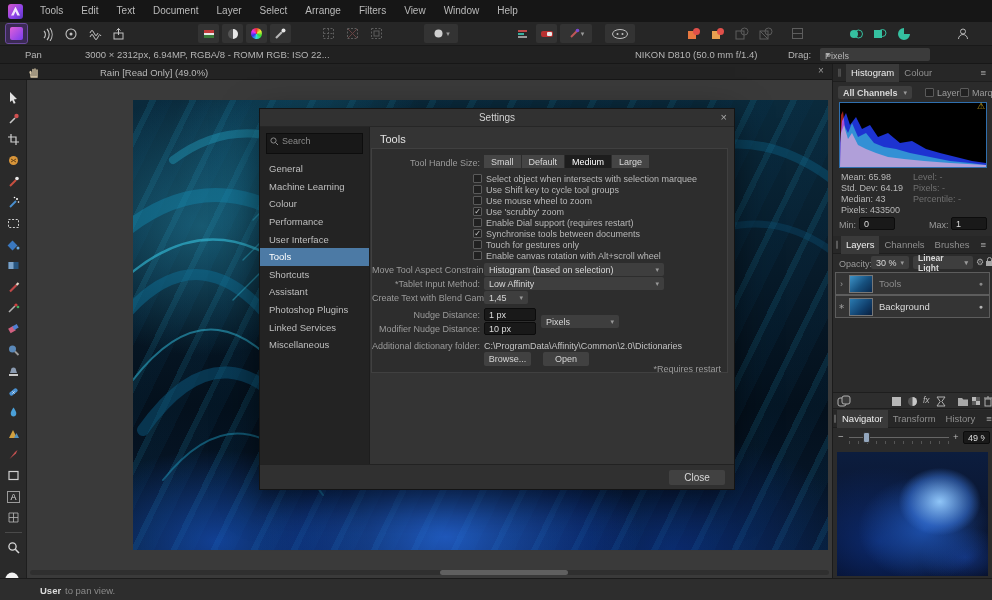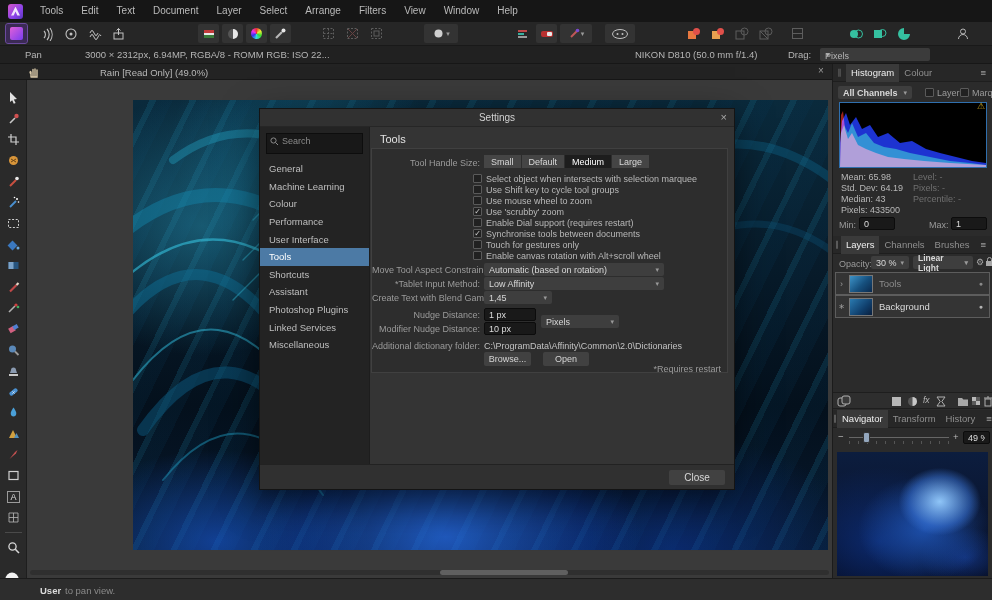--- a/index.html
+++ b/index.html
@@ -541,30 +541,30 @@
         <span class="cbl" style="left:114px;top:69px">Enable Dial support (requires restart)</span>
         <span class="cb" style="left:101px;top:80px">✓</span>
         <span class="cbl" style="left:114px;top:80px">Synchronise tools between documents</span>
         <span class="cb" style="left:101px;top:91px"></span>
         <span class="cbl" style="left:114px;top:91px">Touch for gestures only</span>
         <span class="cb" style="left:101px;top:102px"></span>
         <span class="cbl" style="left:114px;top:102px">Enable canvas rotation with Alt+scroll wheel</span>
 
         <span class="flbl" style="left:0;top:116px">Move Tool Aspect Constrain:</span>
         <span class="pdd" style="left:112px;top:114px;width:180px">
-          <span>Automatic (based on rotation)</span>
+          <span>Histogram (based on selection)</span>
           <span class="caret">▾</span>
         </span>
         <span class="flbl" style="left:0;top:130px">*Tablet Input Method:</span>
         <span class="pdd" style="left:112px;top:128px;width:180px">
           <span>Low Affinity</span>
           <span class="caret">▾</span>
         </span>
         <span class="flbl" style="left:0;top:144px">Create Text with Blend Gamma:</span>
-        <span class="pdd" style="left:112px;top:142px;width:68px">
+        <span class="pdd" style="left:112px;top:142px;width:44px">
           <span>1,45</span>
           <span class="caret">▾</span>
         </span>
 
         <span class="flbl" style="left:0;top:161px">Nudge Distance:</span>
         <input class="inp" style="left: 112px; top: 159px; width: 52px;" value="1 px">
         <span class="pdd" style="left:169px;top:166px;width:78px">
           <span>Pixels</span>
           <span class="caret">▾</span>
         </span>

